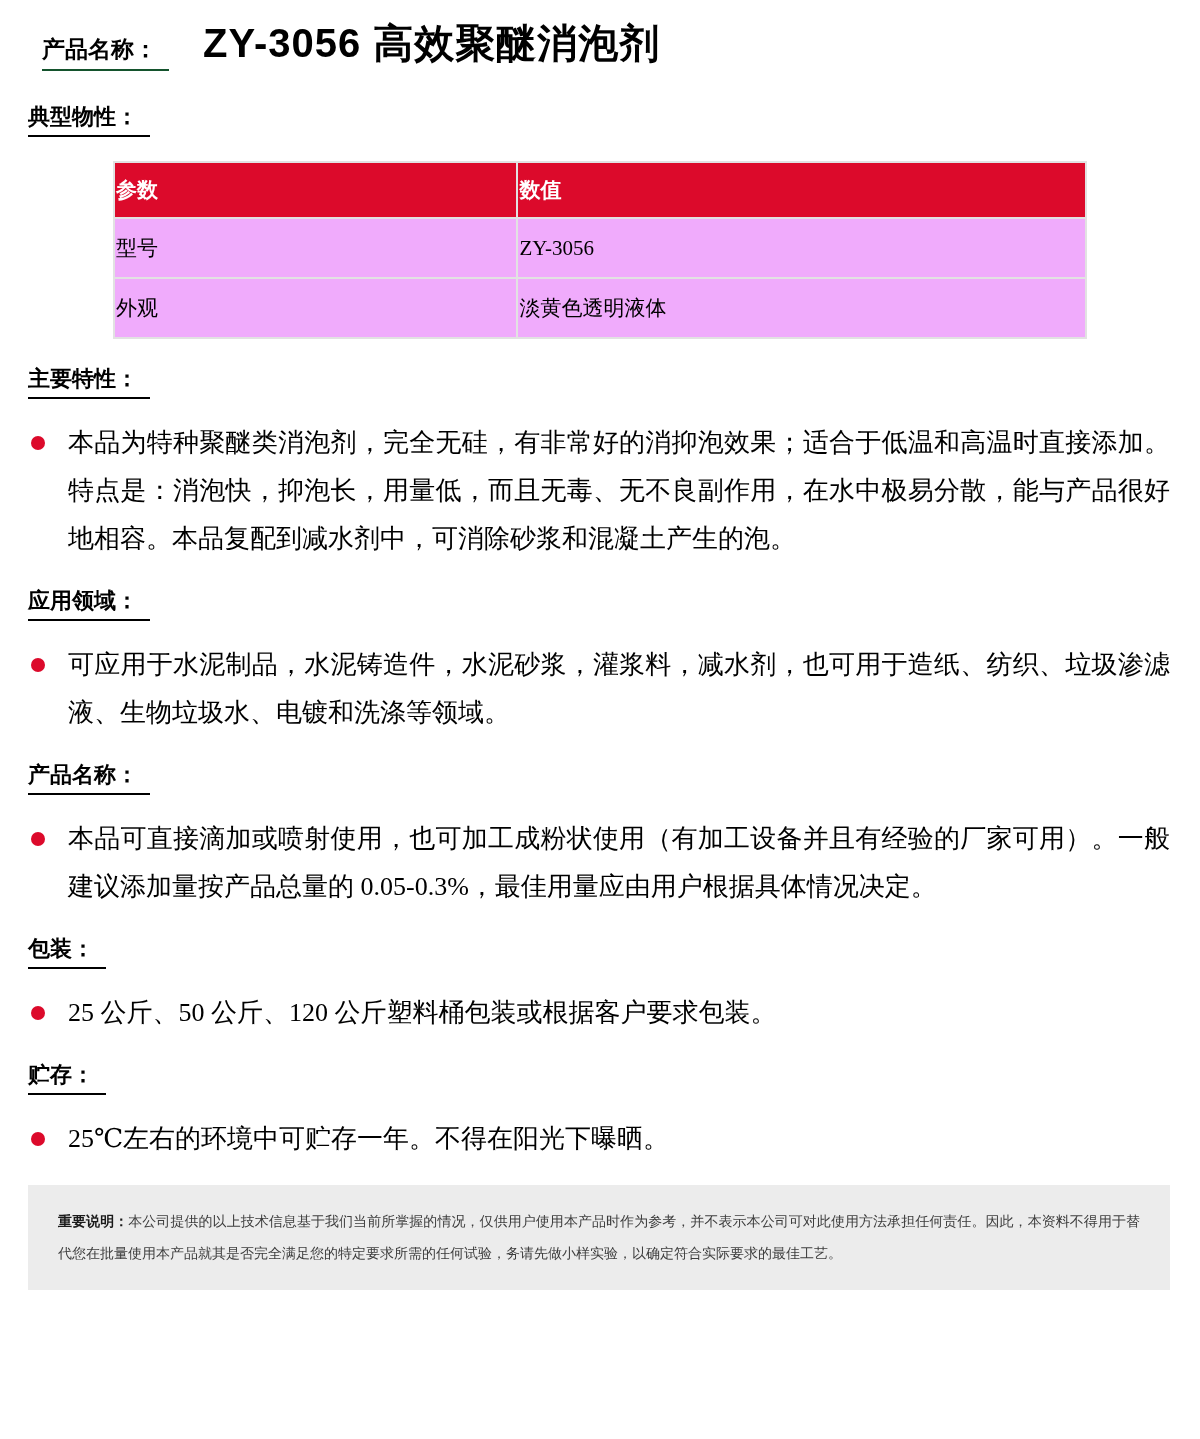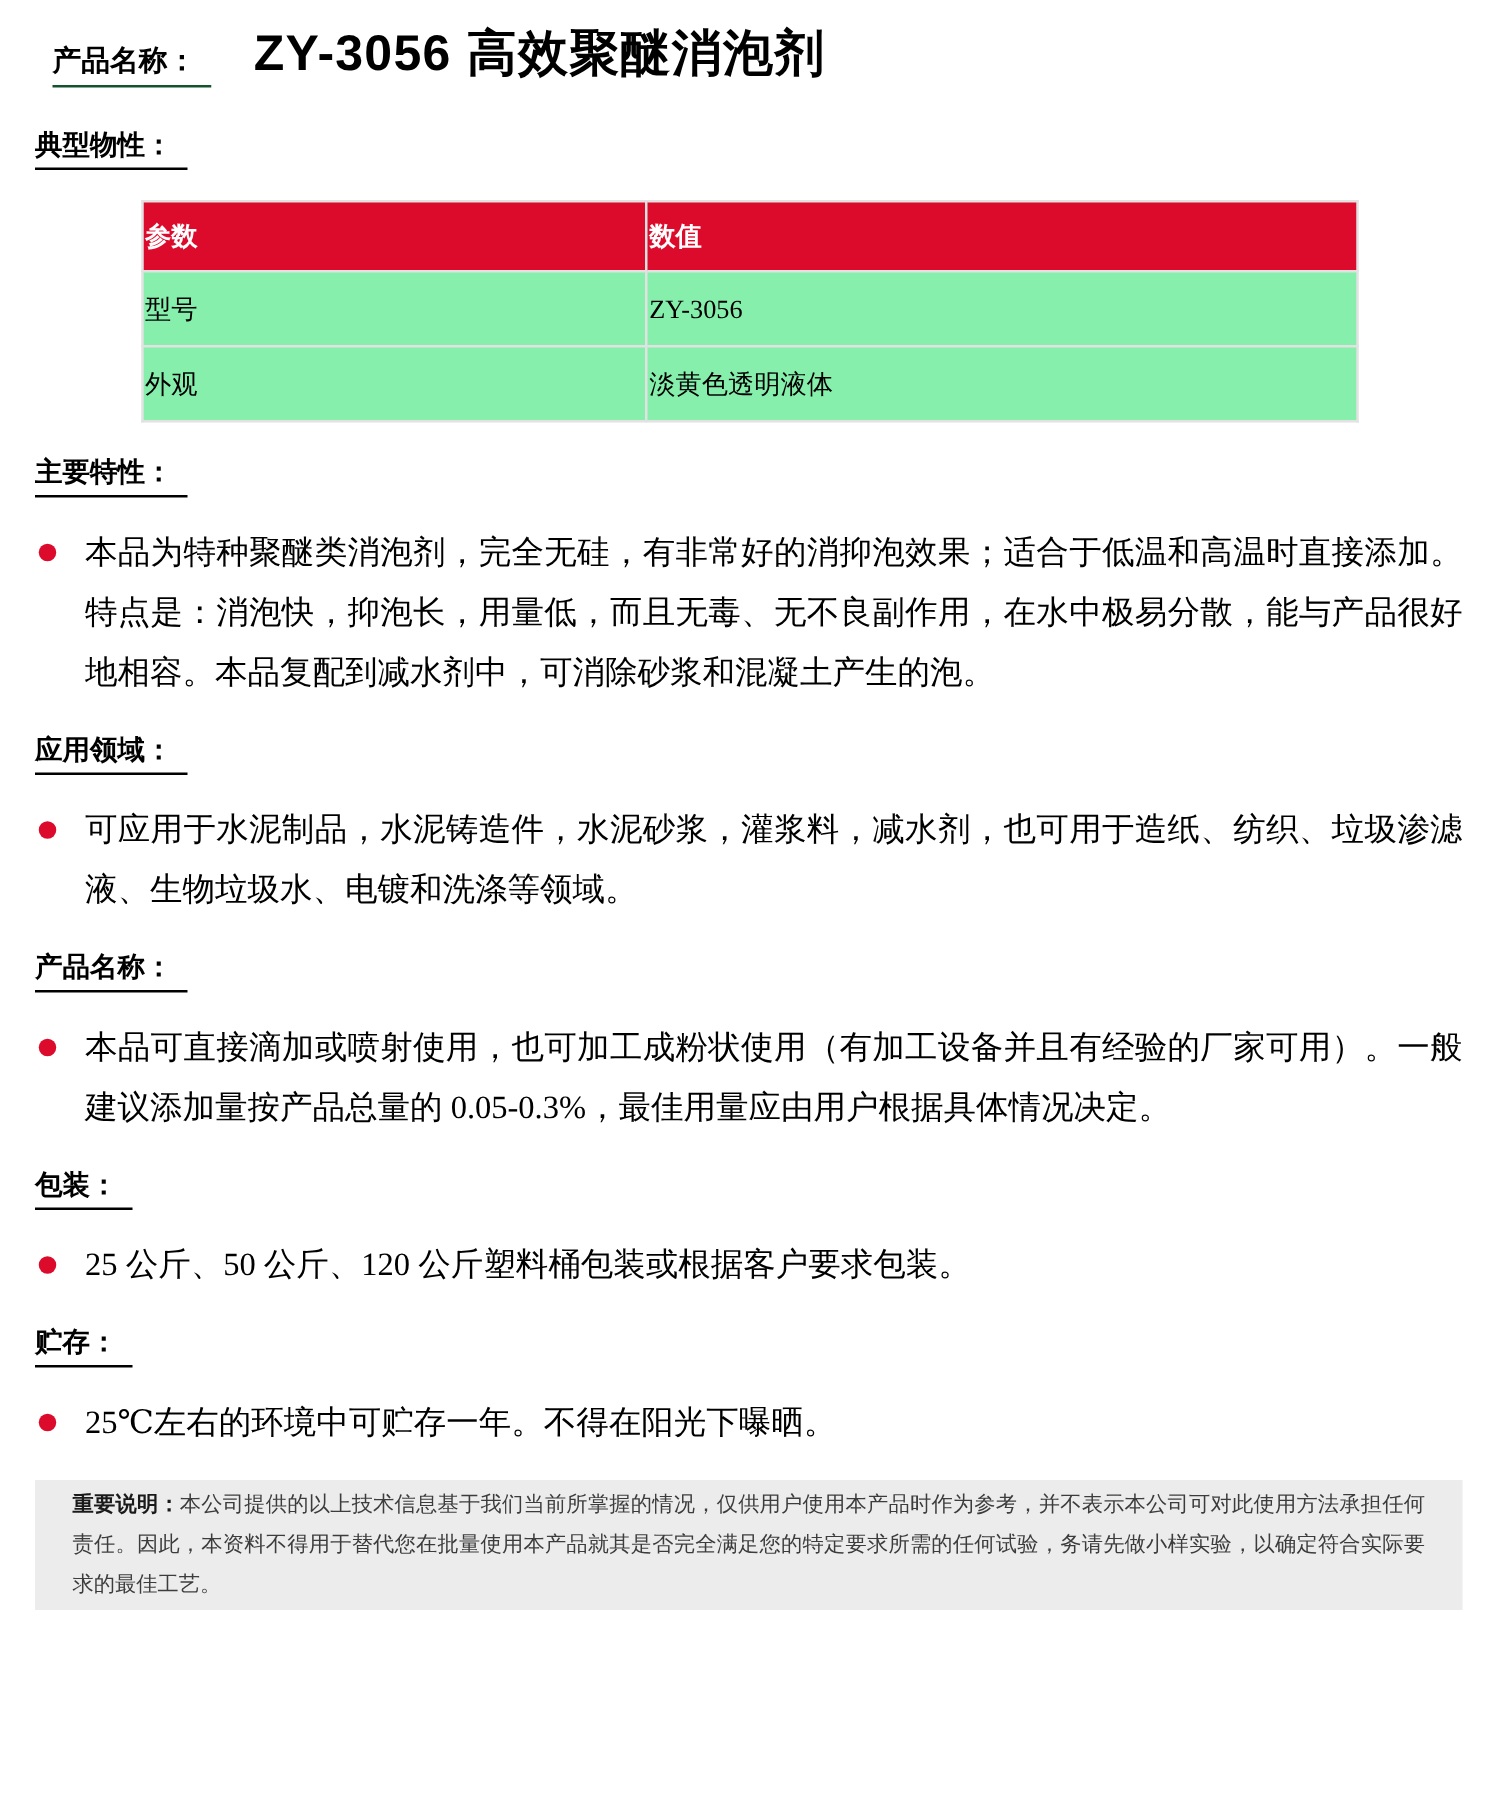--- a/index.html
+++ b/index.html
@@ -65,21 +65,21 @@
     vertical-align: middle;
     font-size: 21px;
   }
   table.props th {
     background: #DC0A2B;
     color: #ffffff;
     height: 56px;
     font-weight: 700;
     font-family: "Liberation Sans", "DejaVu Sans", sans-serif;
   }
-  table.props td { height: 60px; background: #86efac; }
+  table.props td { height: 60px; background: #f0abfc; }
 
   
   .bullet {
     position: relative;
     padding-left: 40px;
     margin: 0;
     font-size: 26px;
     line-height: 48px;
     text-align: justify;
   }
@@ -91,22 +91,22 @@
     height: 14px;
     border-radius: 50%;
     background: #DC0A2B;
   }
   .bullet p { margin: 0; }
 
   
   .note-box {
     margin-top: 22px;
     background: #ECECEC;
-    padding: 4px 30px;
-    font-size: 17px;
+    padding: 20px 30px;
+    font-size: 14px;
     line-height: 32px;
     color: #3c3c3c;
     text-align: justify;
   }
   .note-box .note-label {
     font-family: "Liberation Sans", "DejaVu Sans", sans-serif;
     font-weight: 700;
     color: #1a1a1a;
   }
 </style>

